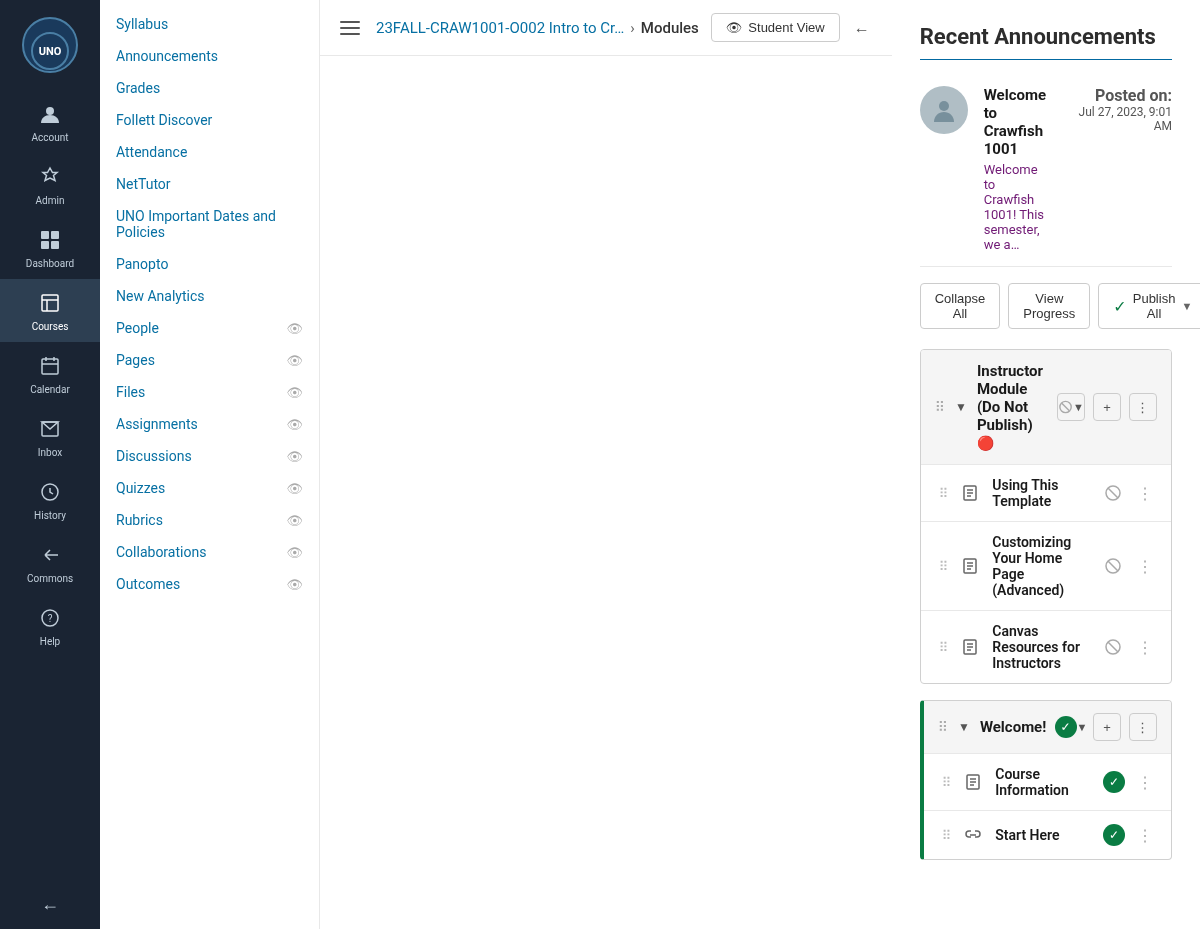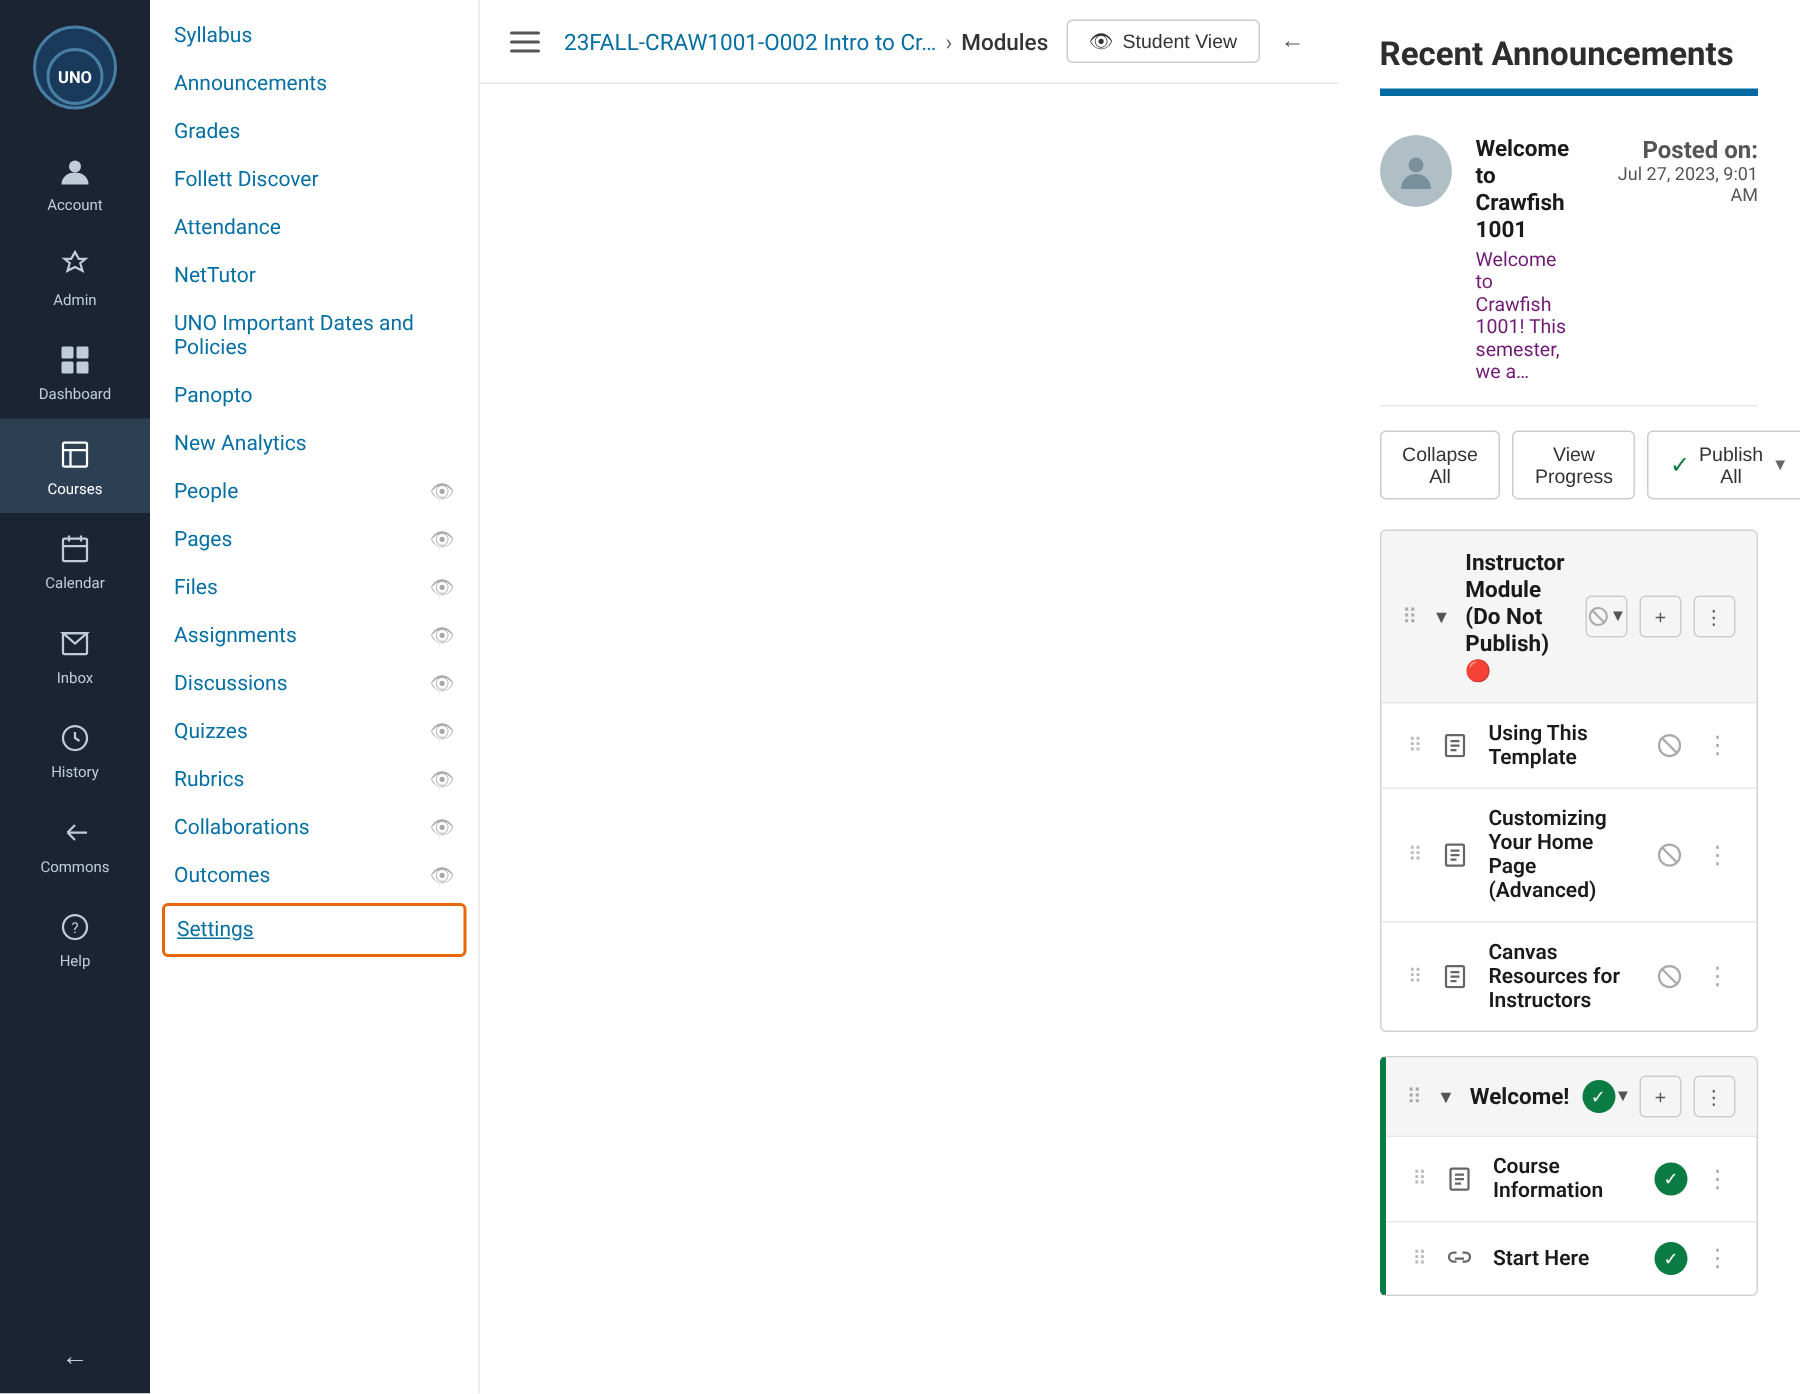--- a/index.html
+++ b/index.html
@@ -185,21 +185,21 @@
       padding: 24px 28px;
     }
 
     
     .section-title {
       font-size: 22px;
       font-weight: bold;
       color: #2d2d2d;
       margin-bottom: 12px;
       padding-bottom: 10px;
-      border-bottom: 5px solid #0369a1;
+      border-bottom: 1px solid #0369a1;
     }
     .announcement-card {
       display: flex;
       align-items: flex-start;
       gap: 16px;
       padding: 14px 0;
       border-bottom: 1px solid #e8e8e8;
       margin-bottom: 16px;
       justify-content: space-between;
     }
@@ -529,23 +529,20 @@
     <span>Rubrics</span>
     <span class="eye-icon">👁</span>
   </a>
   <a class="course-nav-item">
     <span>Collaborations</span>
     <span class="eye-icon">👁</span>
   </a>
   <a class="course-nav-item">
     <span>Outcomes</span>
     <span class="eye-icon">👁</span>
-  </a>
-  <a class="course-nav-item active-settings">
-    <span>Settings</span>
   </a>
 </nav>
 
 <div class="main-content">
 
   <header class="top-header">
     <button class="hamburger-btn">
       <span></span>
       <span></span>
       <span></span>

